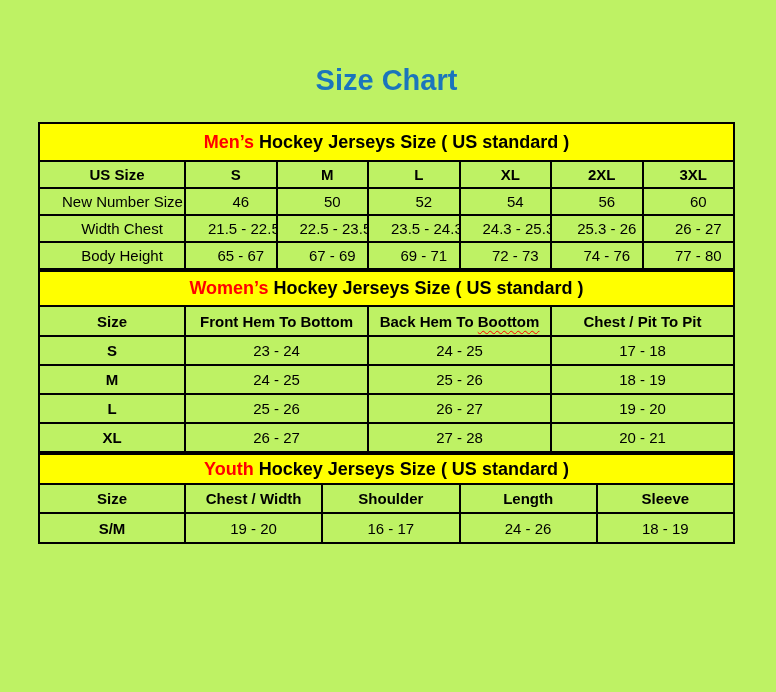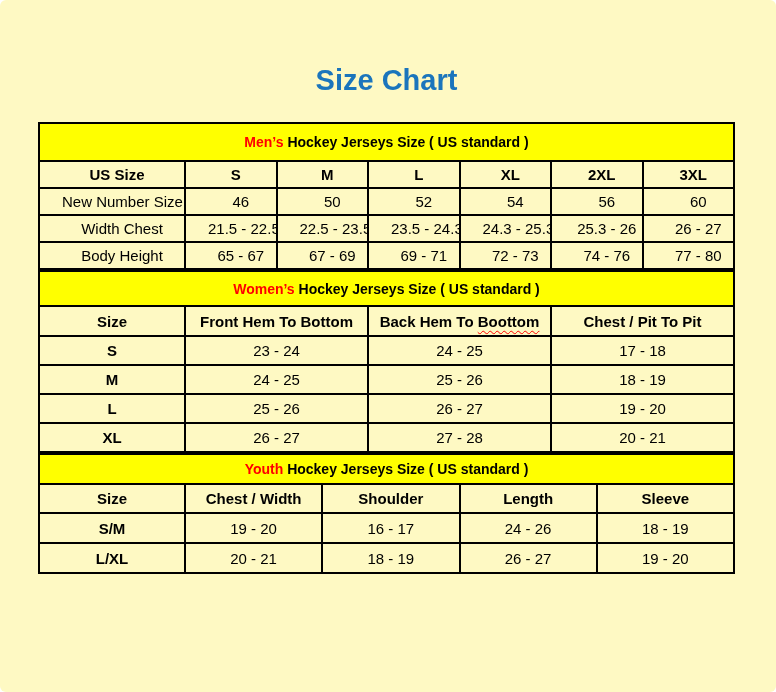--- a/index.html
+++ b/index.html
@@ -6,23 +6,22 @@
     margin: 0;
     padding: 0;
     background: #ffffff;
     font-family: "Liberation Sans", sans-serif;
     color: #000000;
   }
   .canvas {
     position: relative;
     width: 776px;
     height: 692px;
-    background: #fef9c3;
+    background: #bef264;
     overflow: hidden;
-    border-radius: 6px;
   }
   .title {
     position: absolute;
     top: 64px;
     left: 38px;
     width: 697px;
     margin: 0;
     text-align: center;
     font-size: 29px;
     font-weight: 700;
@@ -46,21 +45,21 @@
     text-align: center;
     vertical-align: middle;
     padding: 0 2px;
     font-size: 15px;
     white-space: nowrap;
     overflow: hidden;
   }
   .size-table td.banner {
     background: #FFFF00;
     font-weight: 700;
-    font-size: 14px;
+    font-size: 18px;
   }
   .size-table .red { color: #FF0000; }
   .size-table th { font-weight: 700; }
   .size-table td.bold { font-weight: 700; }
   .sp-err {
     text-decoration-line: underline;
     text-decoration-style: wavy;
     text-decoration-color: #FF0000;
     text-decoration-thickness: 1px;
     text-underline-offset: 3px;
@@ -196,23 +195,16 @@
             <th>Length</th>
             <th>Sleeve</th>
           </tr>
           <tr>
             <td class="bold">S/M</td>
             <td>19 - 20</td>
             <td>16 - 17</td>
             <td>24 - 26</td>
             <td>18 - 19</td>
           </tr>
-          <tr>
-            <td class="bold">L/XL</td>
-            <td>20 - 21</td>
-            <td>18 - 19</td>
-            <td>26 - 27</td>
-            <td>19 - 20</td>
-          </tr>
         </tbody>
       </table>
   </div>
 </div>
 
 </body></html>

